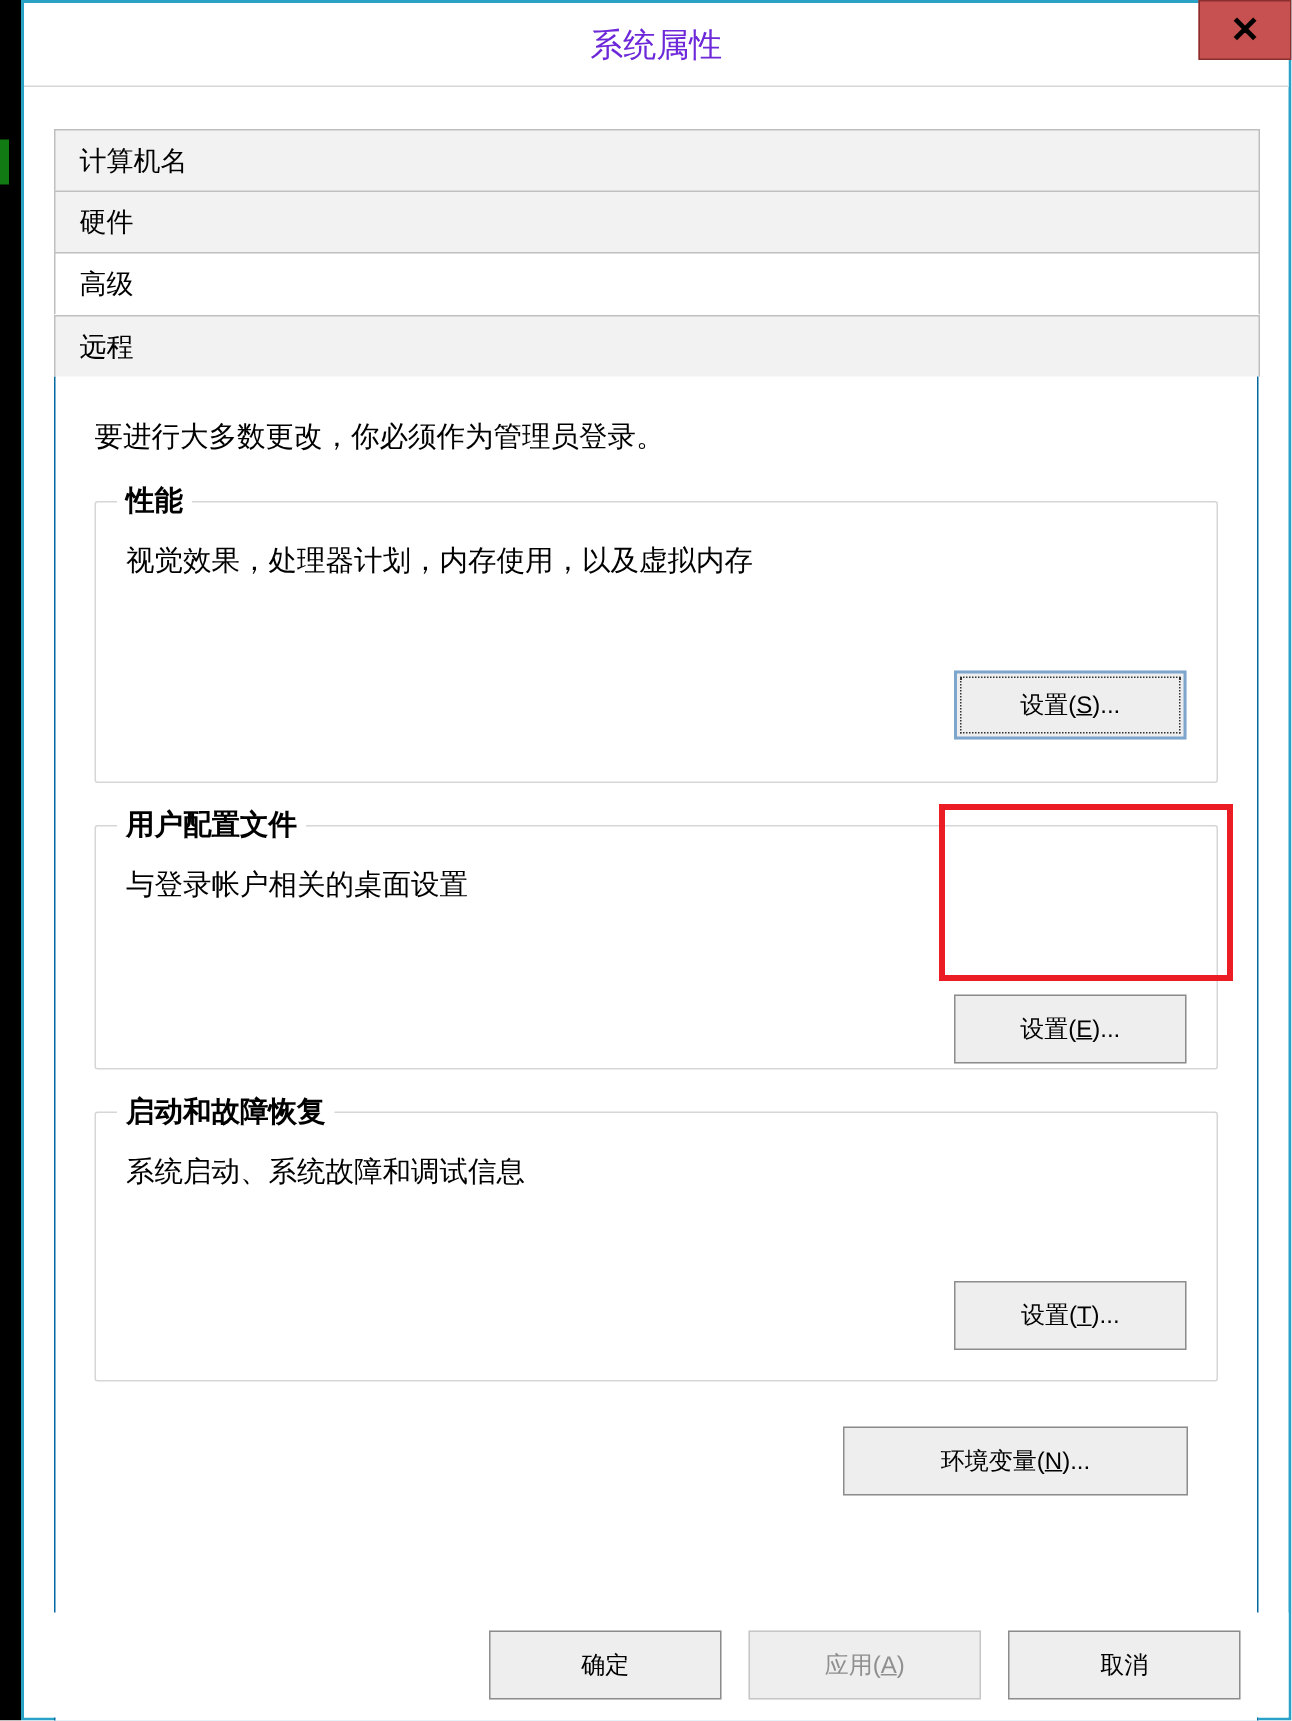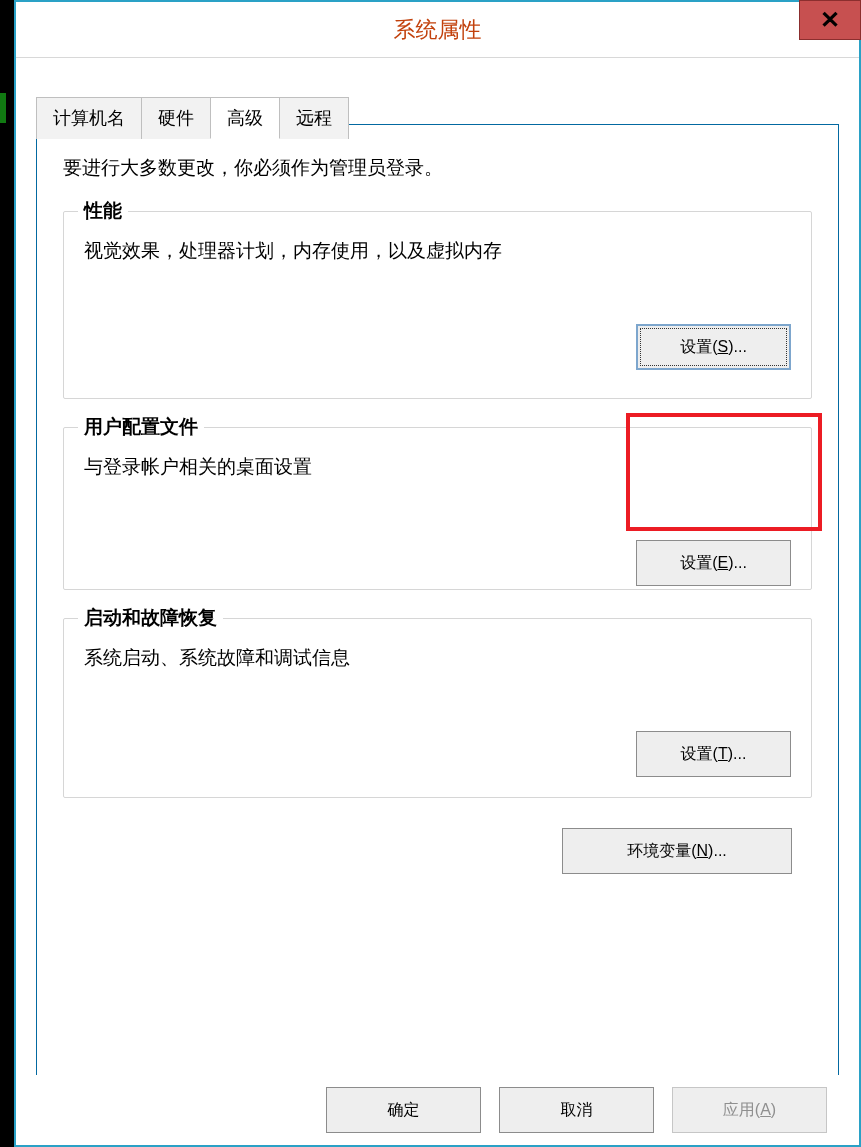--- a/index.html
+++ b/index.html
@@ -26,21 +26,21 @@
       background: #fff;
       display: flex;
       align-items: center;
       position: relative;
       border-bottom: 1px solid #d8d8d8;
     }
     .titlebar-title {
       width: 100%;
       text-align: center;
       font-size: 22px;
-      color: #c2410c;
+      color: #6d28d9;
     }
     .close-btn {
       position: absolute;
       right: -2px;
       top: -2px;
       width: 62px;
       height: 40px;
       background: #c75050;
       border: 1px solid #8b2e2e;
       color: #000;
@@ -52,22 +52,23 @@
       cursor: pointer;
     }
     .content {
       padding: 24px 20px 0 20px;
       height: calc(100% - 56px - 70px);
       position: relative;
     }
     .tabs {
       display: flex;
       position: relative;
-      top: 15px;
+      top: 4px;
       z-index: 2;
+      flex-direction: column;
     }
     .tab {
       padding: 8px 16px;
       border: 1px solid #bfbfbf;
       border-bottom: none;
       background: #f2f2f2;
       font-size: 18px;
       cursor: pointer;
       margin-right: -1px;
     }
@@ -238,16 +239,16 @@
       <div class="env-row">
         <button class="btn env-btn"><span>环境变量</span>(<span class="u">N</span>)...</button>
       </div>
 
       <div class="highlight-box"></div>
     </div>
   </div>
 
   <div class="footer">
     <button class="btn">确定</button>
+    <button class="btn disabled"><span>应用</span>(<span class="u">A</span>)</button>
     <button class="btn">取消</button>
-    <button class="btn disabled"><span>应用</span>(<span class="u">A</span>)</button>
   </div>
 </div>
 
 </body></html>

